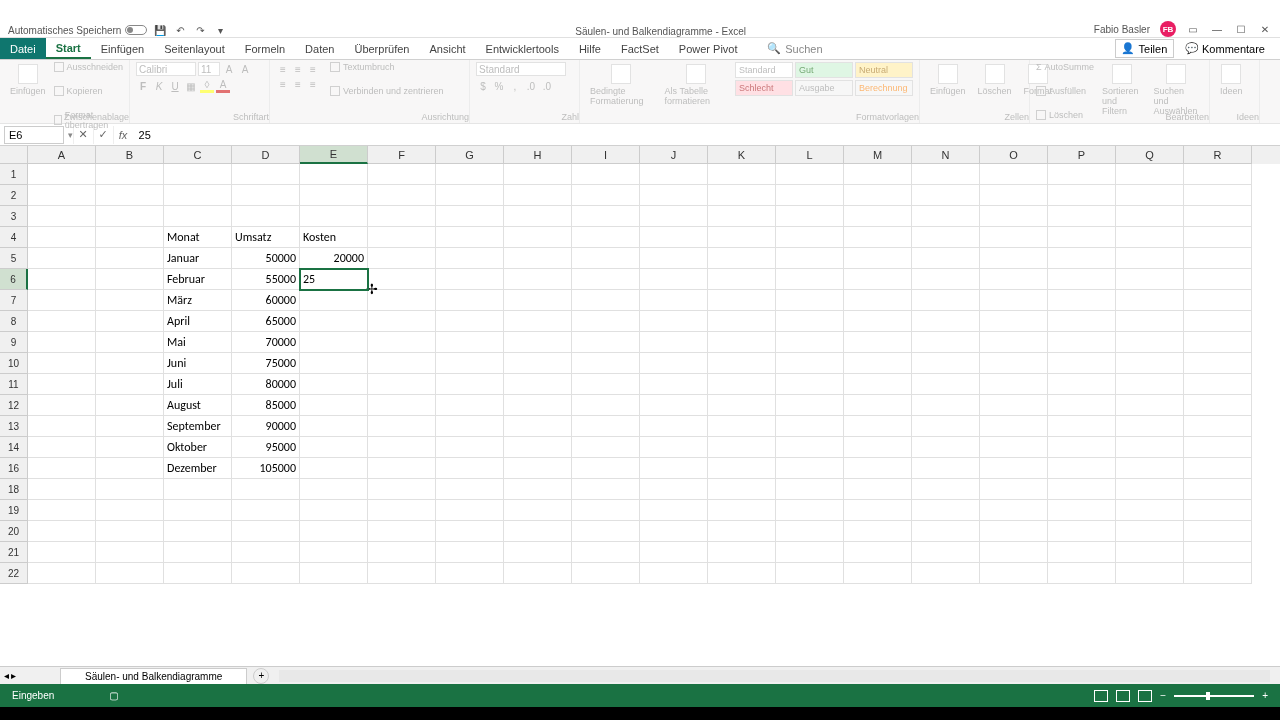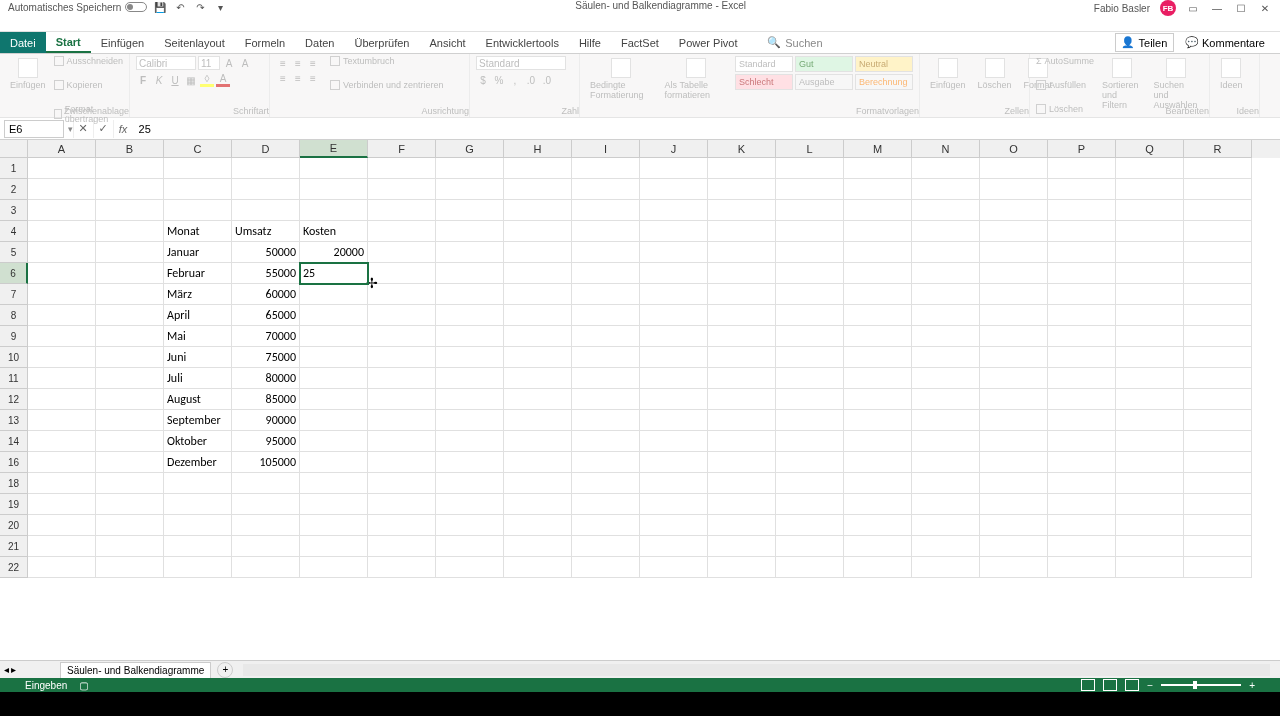--- a/index.html
+++ b/index.html
@@ -1,19 +1,19 @@
 <!DOCTYPE html>
 <html><head>
 <meta charset="utf-8">
 <style>
 * { margin: 0; padding: 0; box-sizing: border-box; font-family: 'Segoe UI', Tahoma, sans-serif; }
 body { background: #fff; overflow: hidden; width: 1280px; height: 720px; position: relative; }
 
 
-.titlebar { height: 32px; background: #fff; display: flex; align-items: flex-start; font-size: 10px; color: #555; border-bottom: 1px solid #e0e0e0; }
+.titlebar { height: 38px; background: #fff; display: flex; align-items: flex-end; font-size: 10px; color: #555; border-bottom: 1px solid #e0e0e0; }
 .titlebar-left { display: flex; align-items: center; gap: 6px; padding-left: 8px; }
 .autosave { display: flex; align-items: center; gap: 4px; }
 .toggle { width: 22px; height: 10px; border: 1px solid #888; border-radius: 5px; position: relative; }
 .toggle::after { content: ''; position: absolute; left: 1px; top: 1px; width: 6px; height: 6px; background: #888; border-radius: 50%; }
 .qat-icon { width: 14px; height: 14px; display: flex; align-items: center; justify-content: center; color: #555; cursor: pointer; }
 .titlebar-center { flex: 1; text-align: center; }
 .titlebar-right { display: flex; align-items: center; gap: 10px; padding-right: 8px; }
 .avatar { width: 16px; height: 16px; border-radius: 50%; background: #e91e63; color: #fff; display: flex; align-items: center; justify-content: center; font-size: 8px; font-weight: bold; }
 .win-btn { width: 14px; height: 14px; display: flex; align-items: center; justify-content: center; color: #555; cursor: pointer; }
 
@@ -63,26 +63,26 @@
 .row-h.active { background: #d0e0d0; border-right: 2px solid #1a7243; }
 .cell { width: 68px; border-right: 1px solid #e0e0e0; border-bottom: 1px solid #e0e0e0; padding: 0 3px; font-size: 12px; display: flex; align-items: center; font-family: Calibri, sans-serif; }
 .cell.num { justify-content: flex-end; }
 .cell.selected { outline: 2px solid #1a7243; outline-offset: -1px; position: relative; z-index: 2; }
 .cell.editing { justify-content: flex-start; }
 .cursor-plus { position: absolute; font-size: 14px; color: #000; pointer-events: none; }
 
 
 .sheet-tabs { height: 18px; background: #f0f0f0; display: flex; align-items: center; font-size: 10px; border-top: 1px solid #ccc; }
 .sheet-nav { width: 60px; display: flex; gap: 2px; padding: 0 4px; }
-.sheet-tab { padding: 2px 6px; background: #fff; border: 1px solid #ccc; border-bottom: none; cursor: pointer; }
+.sheet-tab { padding: 2px 24px; background: #fff; border: 1px solid #ccc; border-bottom: none; cursor: pointer; }
 .sheet-add { width: 16px; height: 16px; border: 1px solid #ccc; border-radius: 50%; display: flex; align-items: center; justify-content: center; margin-left: 6px; cursor: pointer; }
 .hscroll { flex: 1; margin: 0 10px; height: 12px; background: #e8e8e8; position: relative; }
 
 
-.statusbar { height: 14px; background: #1a7243; color: #fff; display: flex; align-items: center; font-size: 10px; padding: 0 25px; }
+.statusbar { height: 23px; background: #1a7243; color: #fff; display: flex; align-items: center; font-size: 10px; padding: 0 12px; gap: 43px; }
 .status-right { margin-left: auto; display: flex; align-items: center; gap: 8px; }
 .view-btn { width: 14px; height: 12px; border: 1px solid #fff; cursor: pointer; }
 .zoom-slider { width: 80px; height: 2px; background: #fff; position: relative; }
 .zoom-slider::after { content: ''; position: absolute; left: 40%; top: -3px; width: 4px; height: 8px; background: #fff; }
 
 
 .blackbar { height: 24px; background: #000; }
 
 .disabled { opacity: 0.55; }
 </style>

